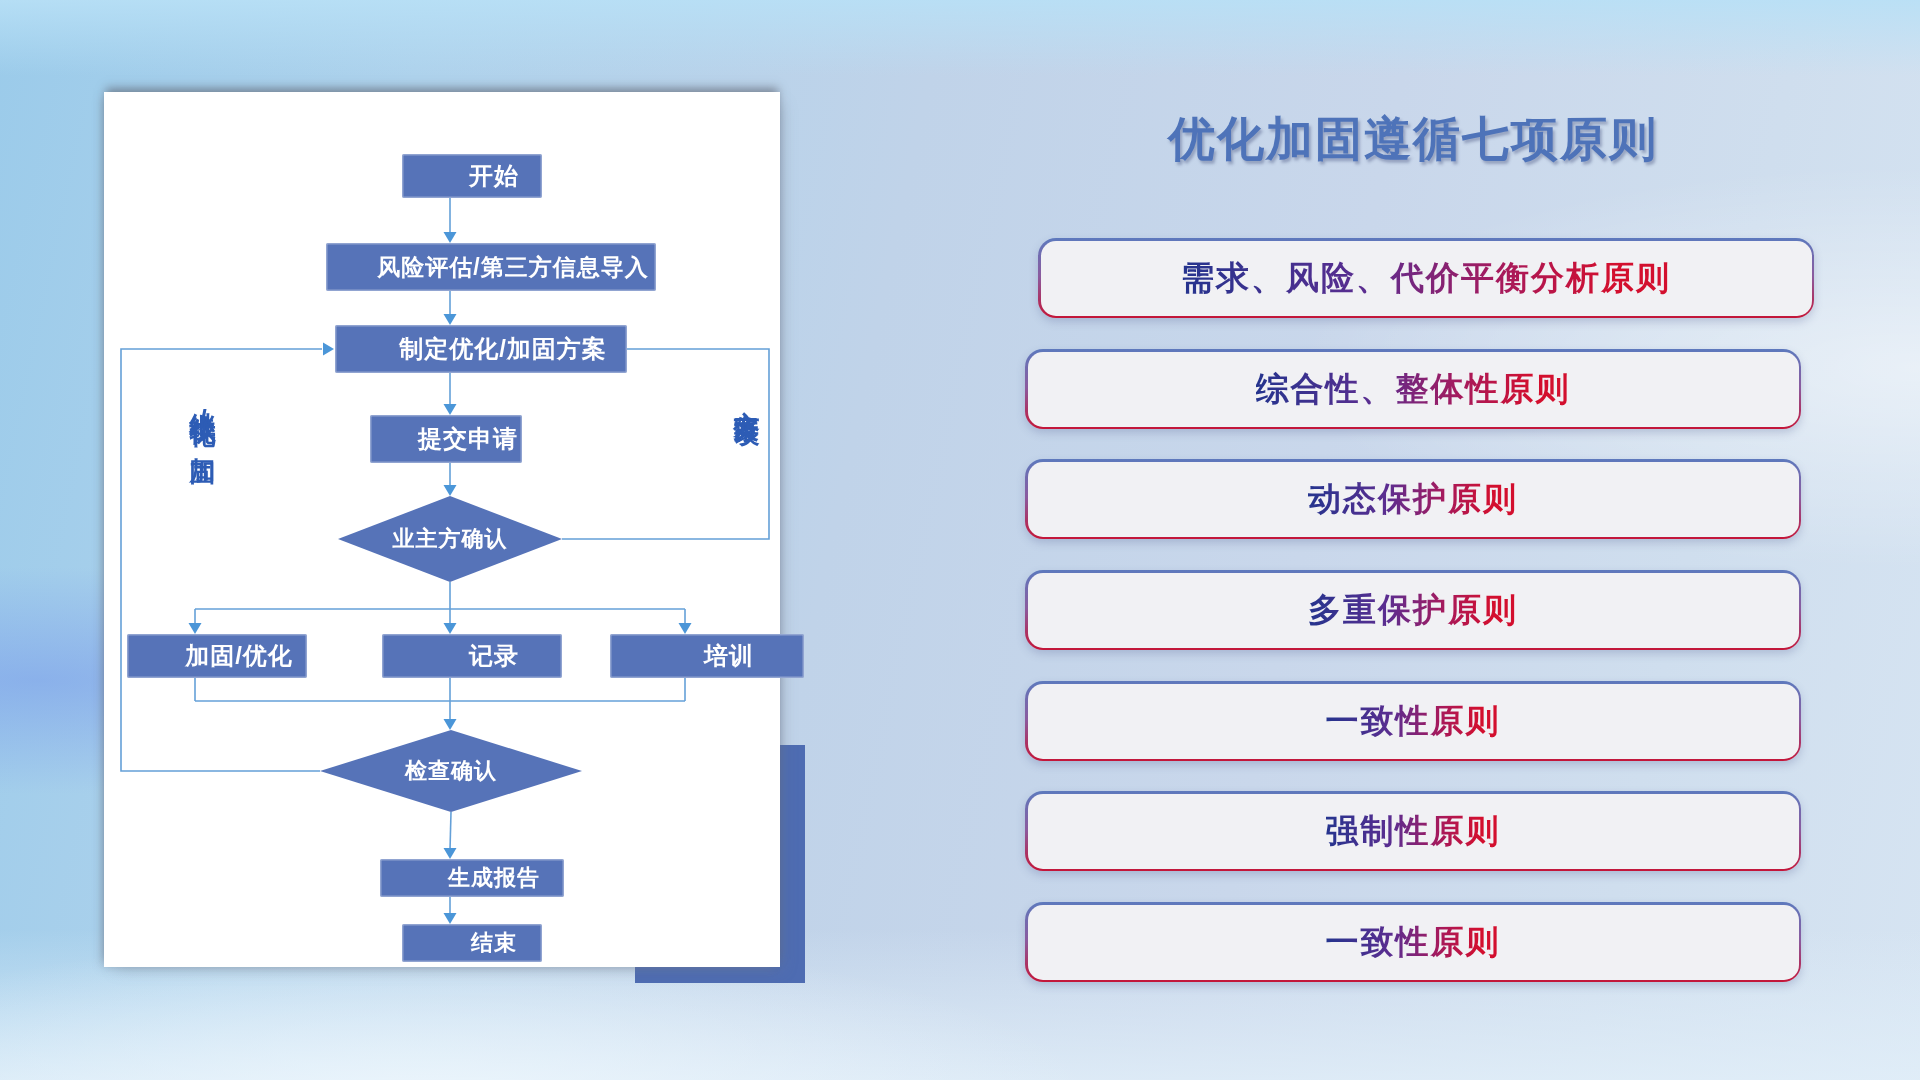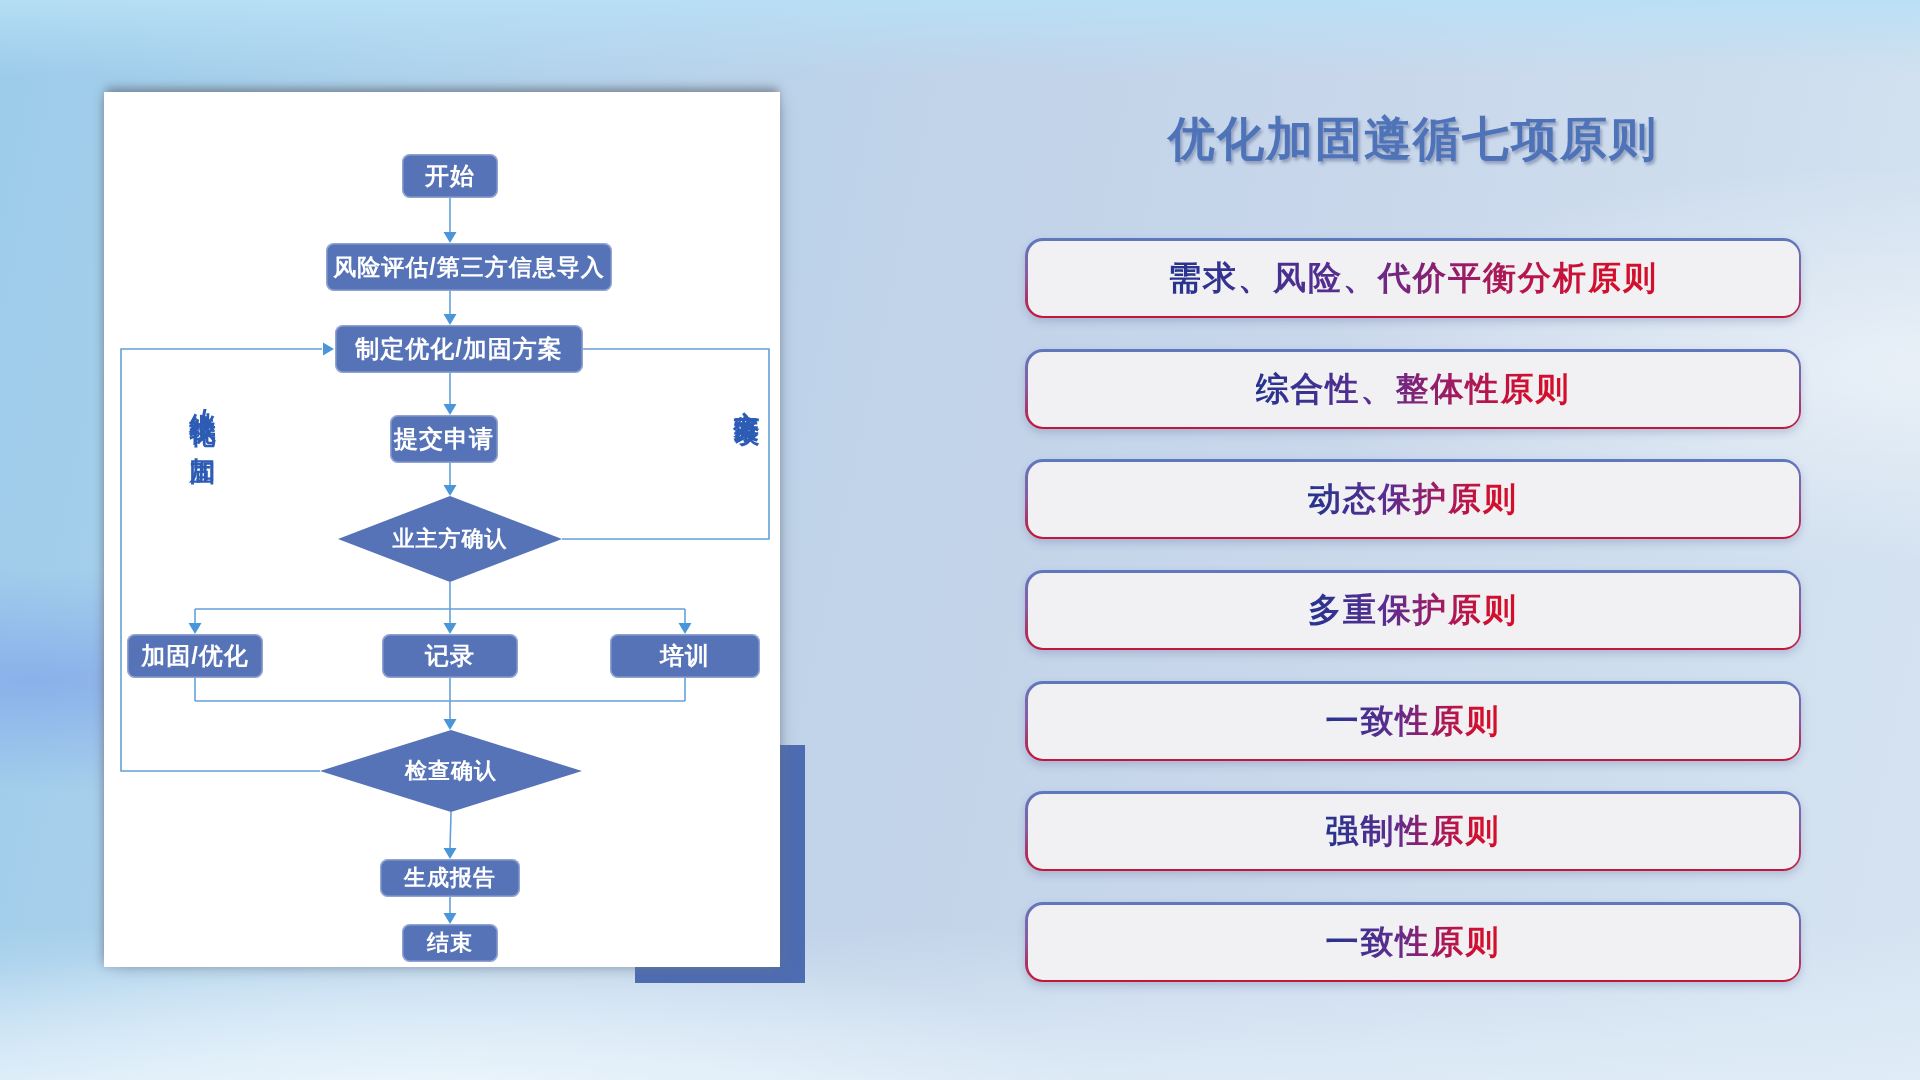--- a/index.html
+++ b/index.html
@@ -28,35 +28,36 @@
     background:#ffffff;z-index:2;
     box-shadow:0 -6px 9px -2px rgba(95,100,112,0.65),
                -5px 3px 9px -3px rgba(115,125,145,0.38),
                7px 7px 14px -5px rgba(115,125,145,0.35);
   }
 
   .connectors{position:absolute;left:0;top:0;width:676px;height:875px;}
 
   .fnode{
     position:absolute;display:flex;align-items:center;justify-content:center;
-    background:#5673b8;border-radius:8px;color:#ffffff;font-weight:bold;
+    background:#5673b8;border-radius:2px;color:#ffffff;font-weight:bold;
     font-size:24px;letter-spacing:1px;z-index:3;
     box-shadow:inset 0 0 0 1.5px rgba(255,255,255,0.35);
+    padding-left:44px;
   }
   .fdiamond{
     position:absolute;display:flex;align-items:center;justify-content:center;
     background:#5673b8;color:#ffffff;font-weight:bold;font-size:22px;
     letter-spacing:1px;z-index:3;
     clip-path:polygon(50% 0,100% 50%,50% 100%,0 50%);
   }
 
   .n-start    {left:298px;top:62px; width:96px; height:44px;}
   .n-risk     {left:203px;top:151px;width:286px;height:48px;font-size:23px;margin-left:19px;}
   .n-plan     {left:231px;top:233px;width:248px;height:48px;}
-  .n-submit   {left:286px;top:323px;width:108px;height:48px;text-align:center;}
+  .n-submit   {left:266px;top:323px;width:108px;height:48px;text-align:center;}
   .d-owner    {left:234px;top:404px;width:224px;height:86px;}
   .n-reinforce{left:23px; top:542px;width:136px;height:44px;}
   .n-record   {left:278px;top:542px;width:136px;height:44px;}
   .n-training {left:506px;top:542px;width:150px;height:44px;}
   .d-check    {left:216px;top:638px;width:262px;height:82px;}
   .n-report   {left:276px;top:767px;width:140px;height:38px;font-size:22px;}
   .n-end      {left:298px;top:832px;width:96px; height:38px;font-size:22px;}
 
   .v-label{
     position:absolute;writing-mode:vertical-rl;text-orientation:upright;
@@ -71,21 +72,21 @@
     position:absolute;left:1025px;top:108px;width:776px;
     text-align:center;font-size:47px;font-weight:900;color:#4e73b9;
     text-shadow:2px 3px 3px rgba(50,60,110,0.35);letter-spacing:2px;
   }
   .principle{
     position:absolute;left:1025px;width:776px;height:80px;
     border-radius:18px;padding:2.5px;box-sizing:border-box;
     background:linear-gradient(180deg,#5d79bd 0%,#8b5a9e 48%,#c41538 100%);
     box-shadow:0 4px 8px rgba(90,100,150,0.28);
   }
-  .p1{top:238px;} .p2{top:349px;} .p3{top:459px;} .p4{top:570px;}
+  .p1{top:238px;margin-left:13px;} .p2{top:349px;} .p3{top:459px;} .p4{top:570px;}
   .p5{top:681px;} .p6{top:791px;} .p7{top:902px;}
   .principle-inner{
     width:100%;height:100%;border-radius:15px;background:#f1f1f4;
     display:flex;align-items:center;justify-content:center;box-sizing:border-box;
   }
   .principle-text{
     font-size:33px;font-weight:bold;letter-spacing:2px;
     background:linear-gradient(90deg,#25348e 0%,#5c2d90 38%,#a41a5e 64%,#d30f2e 88%);
     -webkit-background-clip:text;background-clip:text;color:transparent;
   }

